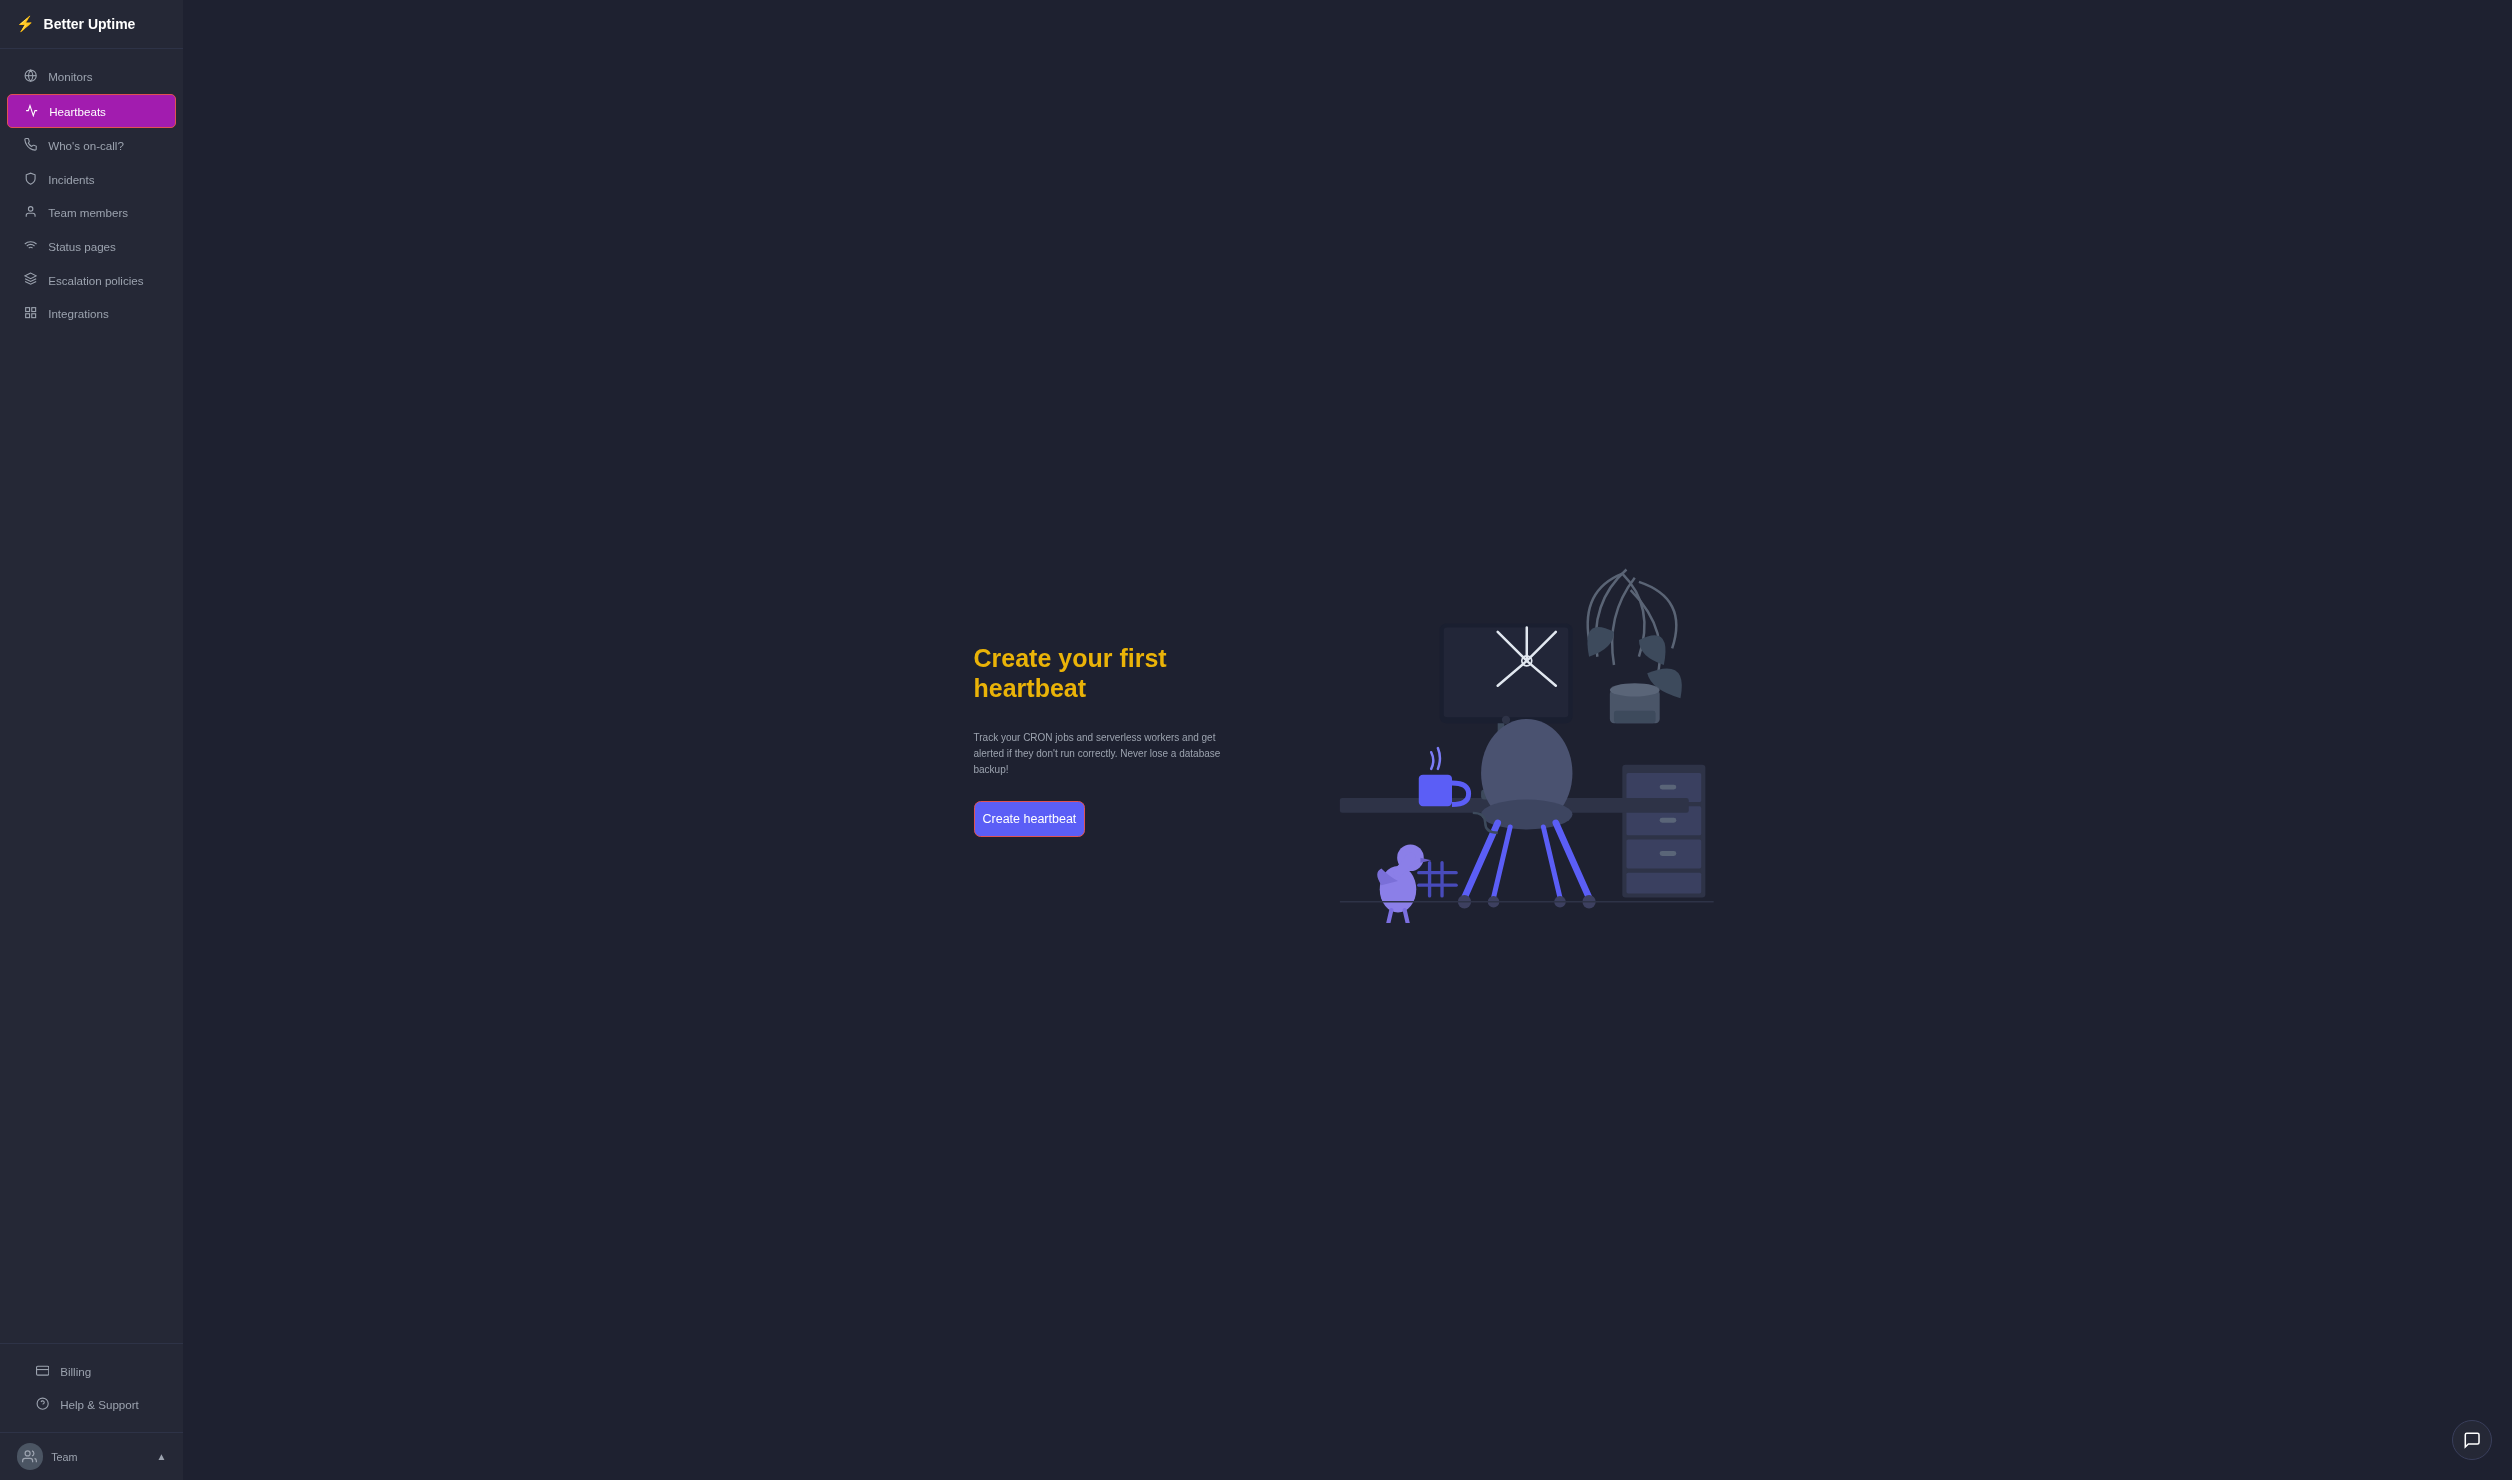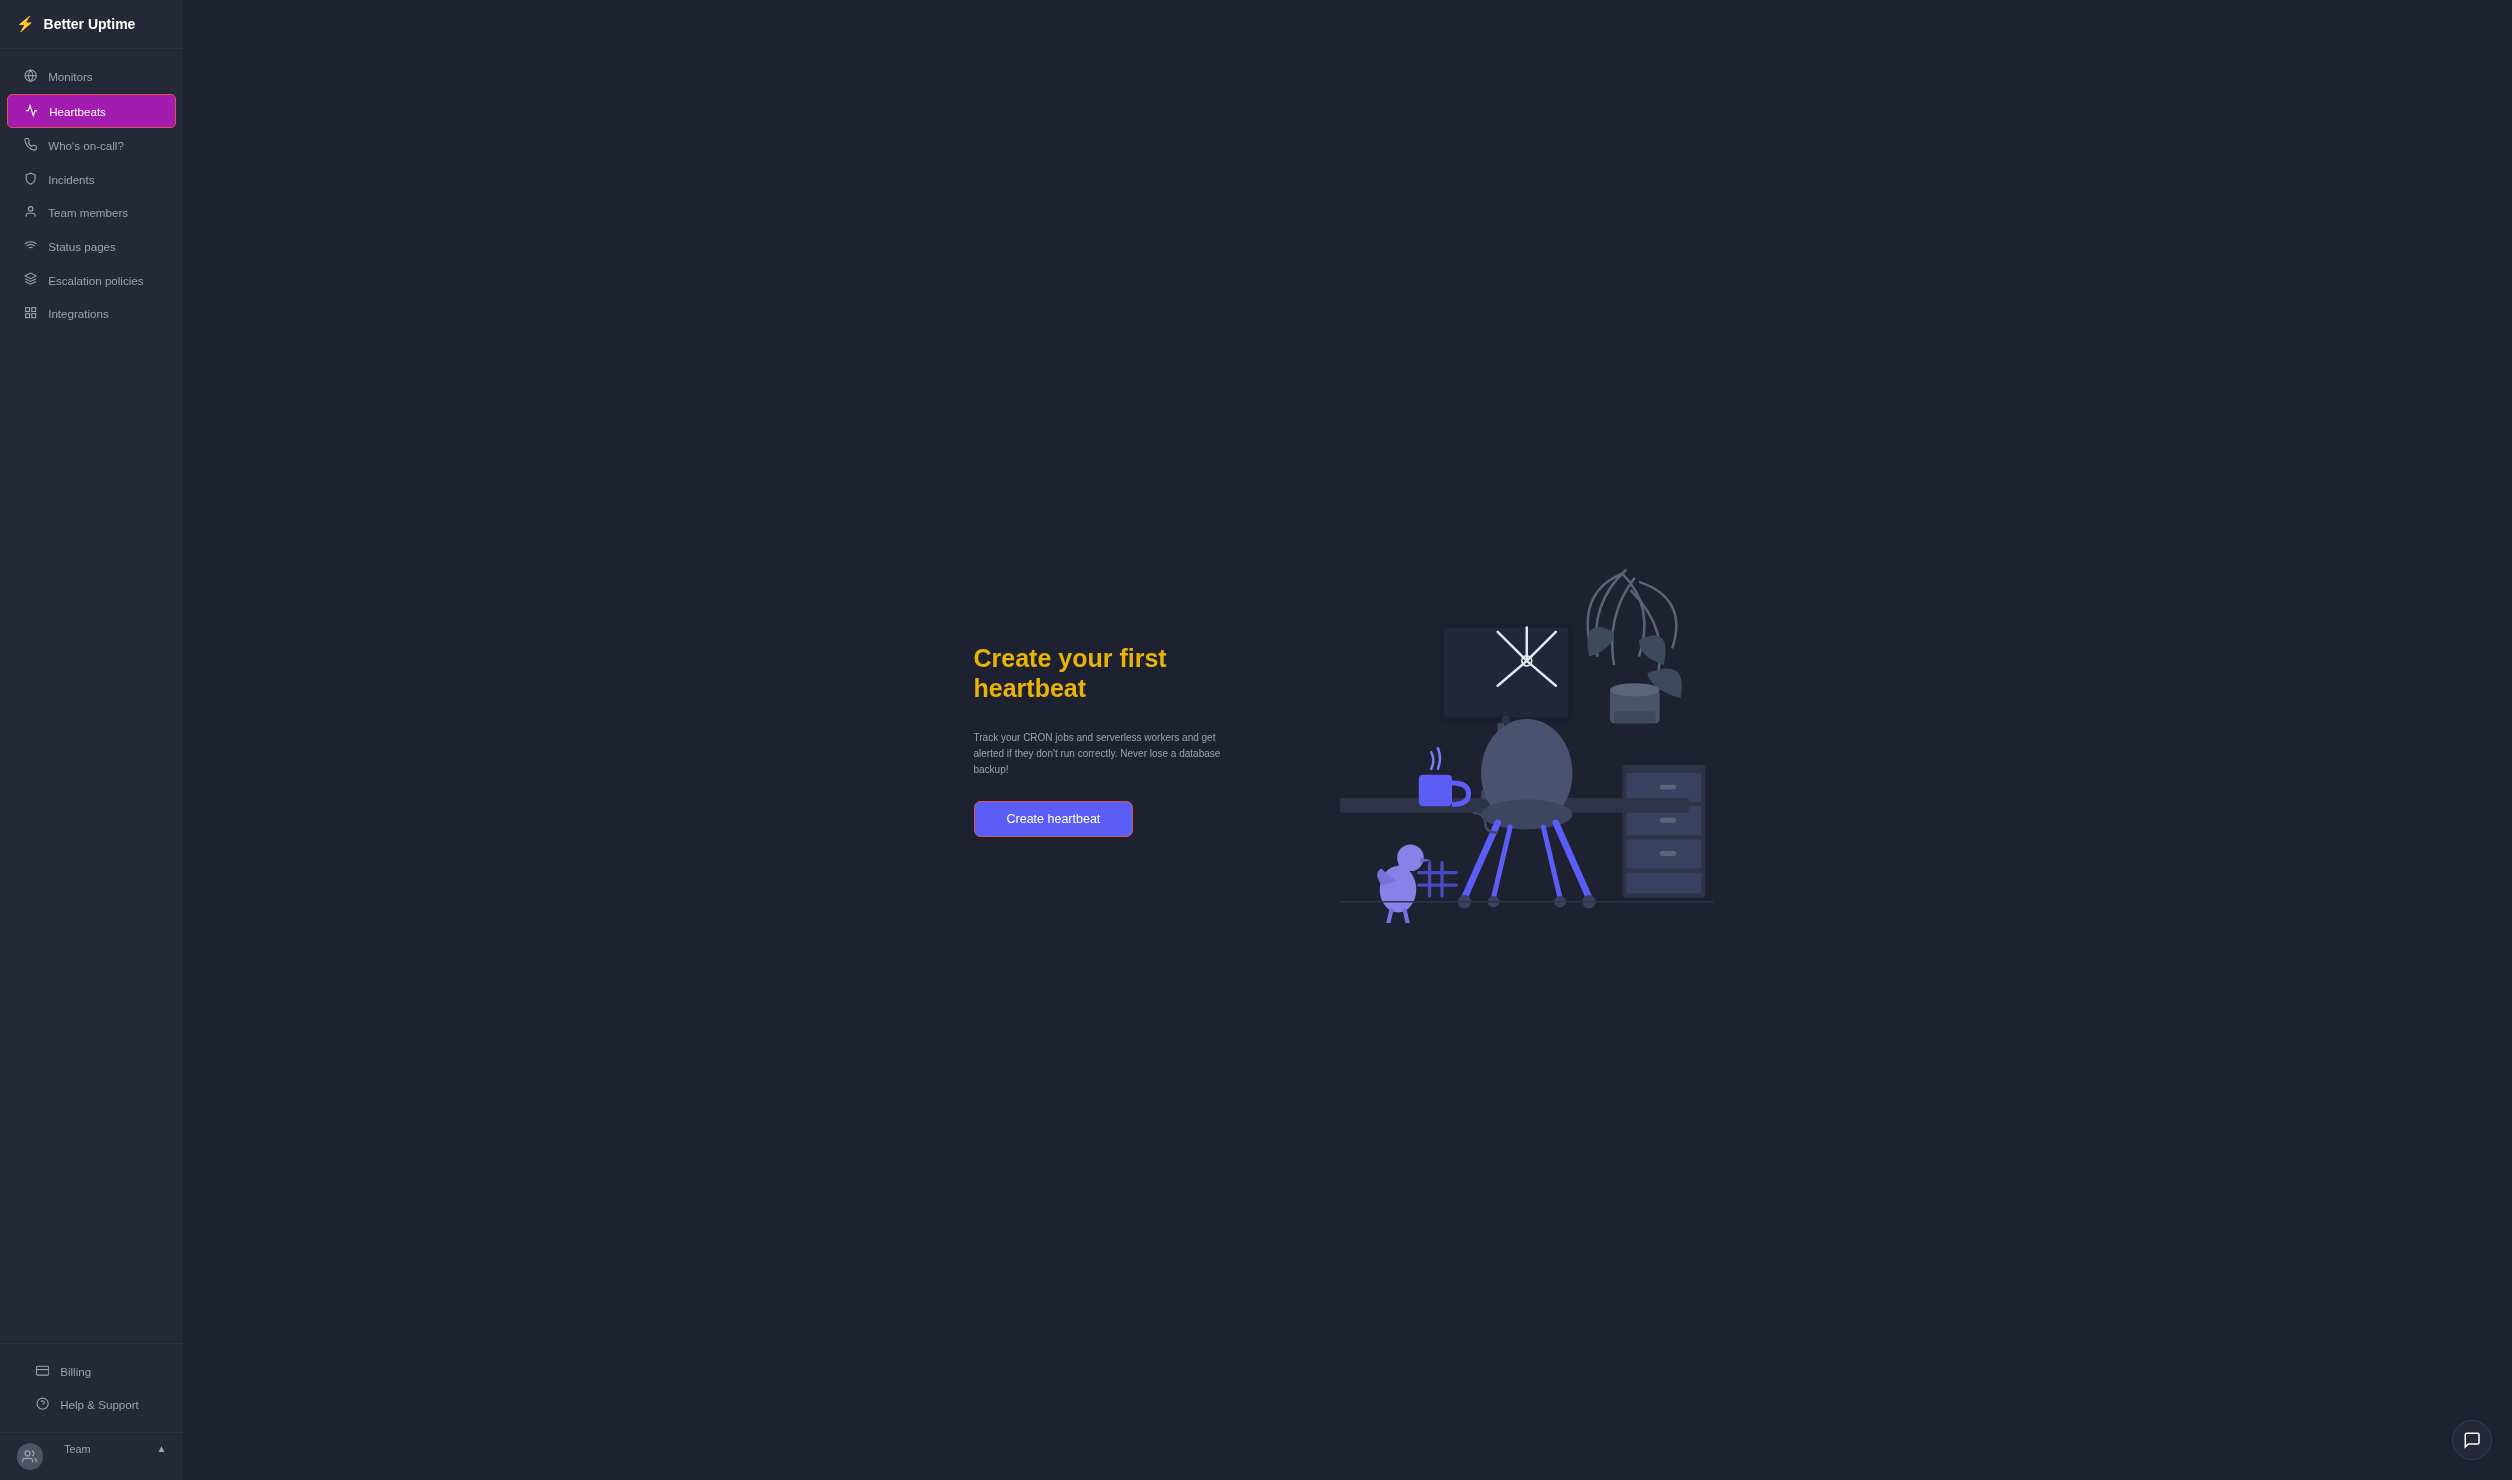--- a/index.html
+++ b/index.html
@@ -73,22 +73,22 @@
       font-size: 11.6px;
     }
 
     .sidebar-bottom {
       padding: 10px 12px;
       border-top: 0.8px solid #2e3347;
     }
 
     .team-section {
       display: flex;
-      align-items: flex-start;
-      gap: 21px;
+      align-items: center;
+      gap: 8px;
       padding: 10px 16.6px;
       border-top: 0.8px solid #2e3347;
       cursor: pointer;
     }
 
     .team-avatar {
       width: 26.6px;
       height: 26.6px;
       border-radius: 50%;
       background: #4b5563;
@@ -202,21 +202,21 @@
       color: #9ca3af;
       line-height: 1.6;
       margin-bottom: 23px;
     }
 
     .create-btn {
       background: #5b5ef6;
       color: #fff;
       border: 1.7px solid #e05252;
       border-radius: 6.6px;
-      padding: 10px 32px;
+      padding: 10px 8px;
       font-size: 12.5px;
       font-weight: 500;
       cursor: pointer;
       transition: background 0.15s;
       outline: none;
     }
 
     
     .illustration {
       flex: 1;

